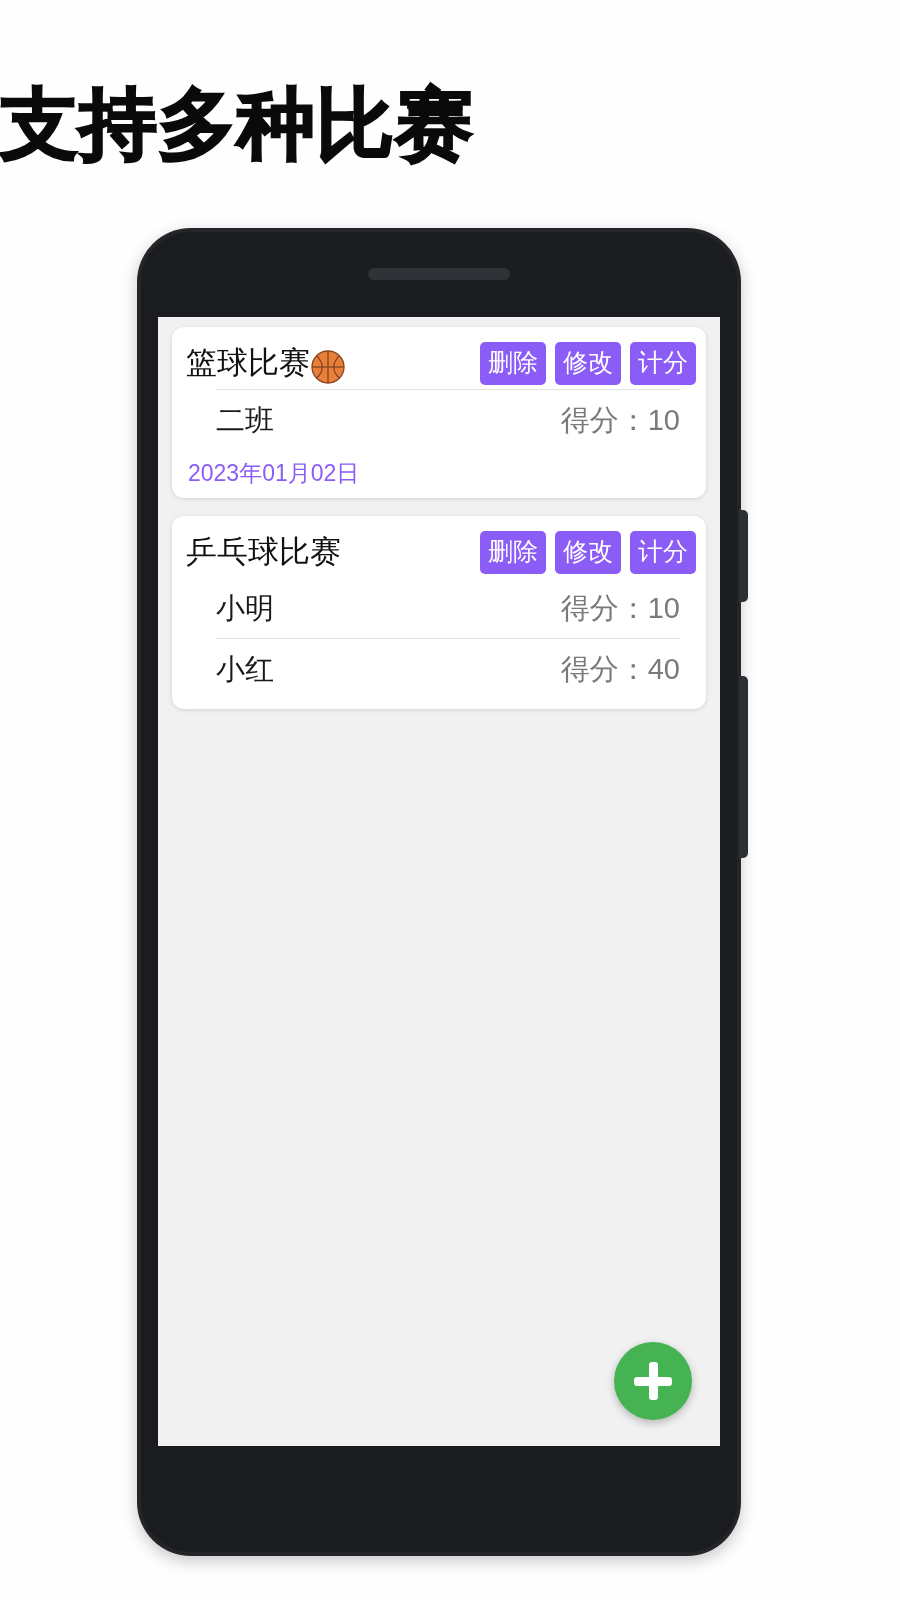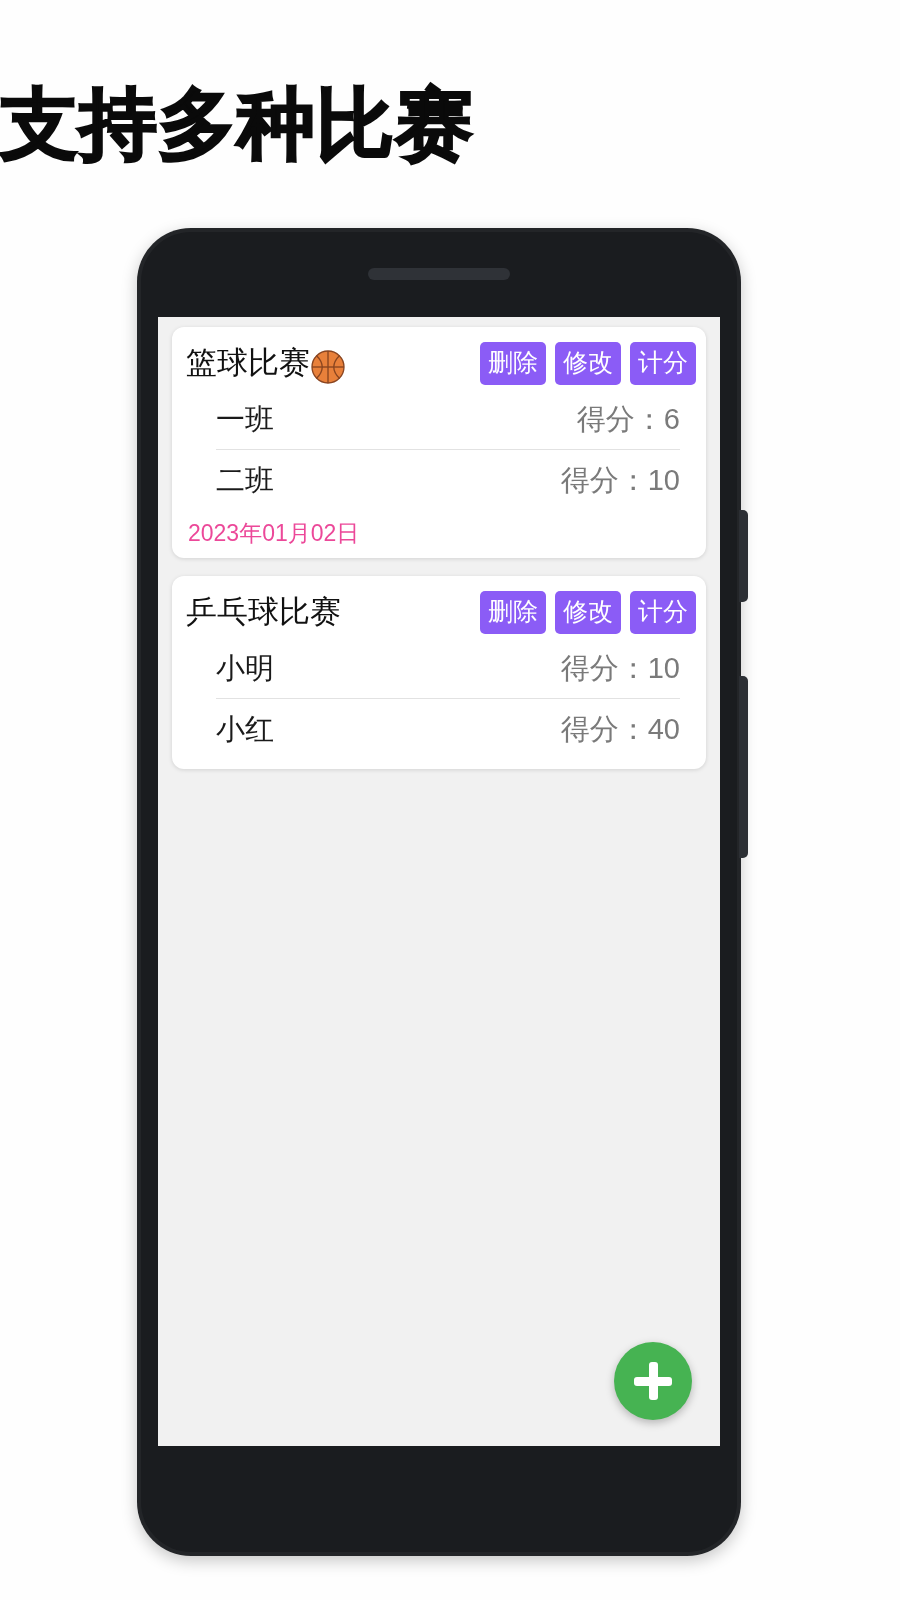--- a/index.html
+++ b/index.html
@@ -166,21 +166,21 @@
   }
   .row-divider {
     height: 1px;
     background: #e2e2e2;
     margin: 0 16px 0 30px;
   }
 
   .card-date {
     font-size: 23px;
     line-height: 30px;
-    color: #ec4899;
+    color: #8b5cf6;
     margin-top: 8px;
     padding-left: 2px;
   }
 
   
   .fab {
     position: absolute;
     right: 28px;
     bottom: 26px;
     width: 78px;
@@ -229,24 +229,20 @@
                   <path d="M84 16 Q50 50 84 84" stroke="#8A4520" stroke-width="4" fill="none"></path>
                 </svg></span>
       </div>
       <div class="btn-group">
               <button class="chip">删除</button>
               <button class="chip">修改</button>
               <button class="chip">计分</button>
             </div>
     </div>
     <div class="rows">
-            <div class="row">
-              <span class="row-name">一班</span>
-              <span class="row-score">得分：6</span>
-            </div>
             <div class="row-divider"></div>
             <div class="row">
               <span class="row-name">二班</span>
               <span class="row-score">得分：10</span>
             </div>
           </div>
     <div class="card-date">2023年01月02日</div>
   </div>
 
   <div class="card">

